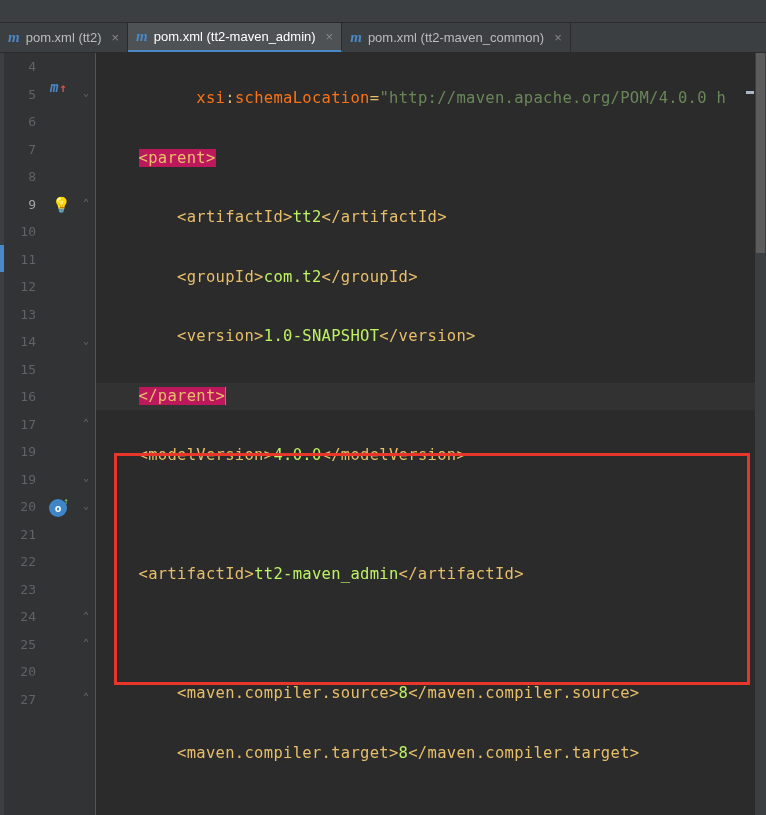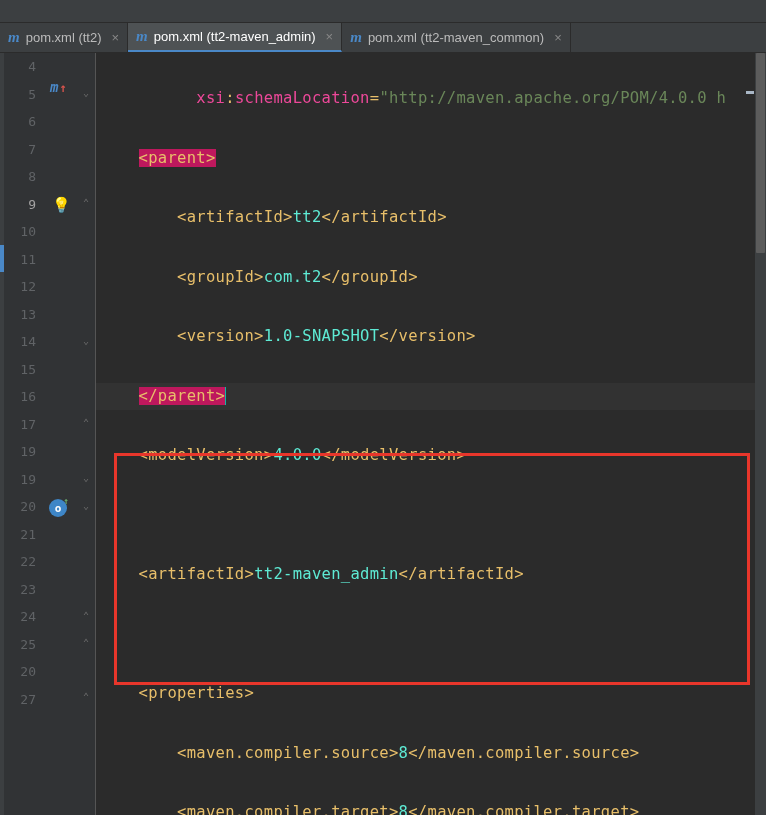--- a/index.html
+++ b/index.html
@@ -118,23 +118,23 @@
   .line {
     height: 27.5px;
     line-height: 27.5px;
     font-size: 15.5px;
     letter-spacing: 0.3px;
     font-family: "Consolas","Menlo",monospace;
     padding-left: 4px;
   }
   .line.cur { background: #323232; }
   .t-tag { color: #e8bf6a; }
-  .t-attr { color: #ec4899; }
+  .t-attr { color: #f97316; }
   .t-string { color: #6a8759; }
-  .t-text { color: #5eead4; }
+  .t-text { color: #bef264; }
   .hl-parent { background: #be185d; }
   .sel-caret { border-right: 1px solid #14b8a6; }
   .red-box {
     position: absolute;
     border: 3px solid #e8362b;
     pointer-events: none;
   }
   .status-icon {
     position:absolute; top: 4px; right: 10px;
     width: 18px; height: 18px;
@@ -238,21 +238,20 @@
     <div class="line"><span>          </span><span class="t-attr">xsi</span><span class="t-tag">:</span><span class="t-attr">schemaLocation</span><span class="t-tag">=</span><span class="t-string">"http://maven.apache.org/POM/4.0.0 h</span></div>
     <div class="line"><span>    </span><span class="t-tag hl-parent">&lt;parent&gt;</span></div>
     <div class="line"><span>        </span><span class="t-tag">&lt;artifactId&gt;</span><span class="t-text">tt2</span><span class="t-tag">&lt;/artifactId&gt;</span></div>
     <div class="line"><span>        </span><span class="t-tag">&lt;groupId&gt;</span><span class="t-text">com.t2</span><span class="t-tag">&lt;/groupId&gt;</span></div>
     <div class="line"><span>        </span><span class="t-tag">&lt;version&gt;</span><span class="t-text">1.0-SNAPSHOT</span><span class="t-tag">&lt;/version&gt;</span></div>
     <div class="line cur"><span>    </span><span class="t-tag hl-parent sel-caret">&lt;/parent&gt;</span></div>
     <div class="line"><span>    </span><span class="t-tag">&lt;modelVersion&gt;</span><span class="t-text">4.0.0</span><span class="t-tag">&lt;/modelVersion&gt;</span></div>
     <div class="line"> </div>
     <div class="line"><span>    </span><span class="t-tag">&lt;artifactId&gt;</span><span class="t-text">tt2-maven_admin</span><span class="t-tag">&lt;/artifactId&gt;</span></div>
     <div class="line"> </div>
-    <div class="line"><span>    </span><span class="t-tag">&lt;properties&gt;</span></div>
     <div class="line"><span>        </span><span class="t-tag">&lt;maven.compiler.source&gt;</span><span class="t-text">8</span><span class="t-tag">&lt;/maven.compiler.source&gt;</span></div>
     <div class="line"><span>        </span><span class="t-tag">&lt;maven.compiler.target&gt;</span><span class="t-text">8</span><span class="t-tag">&lt;/maven.compiler.target&gt;</span></div>
     
     
     
     
     
     
     
     

